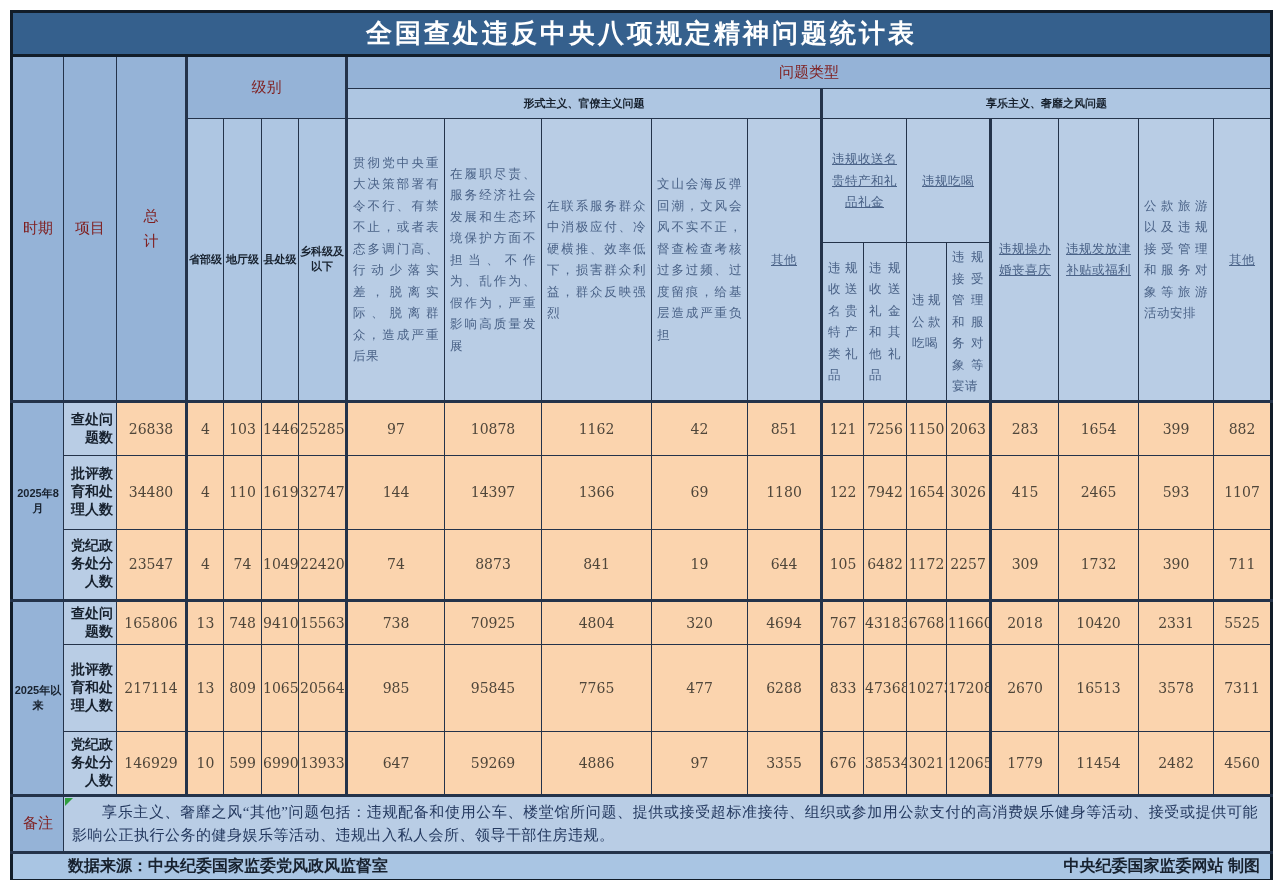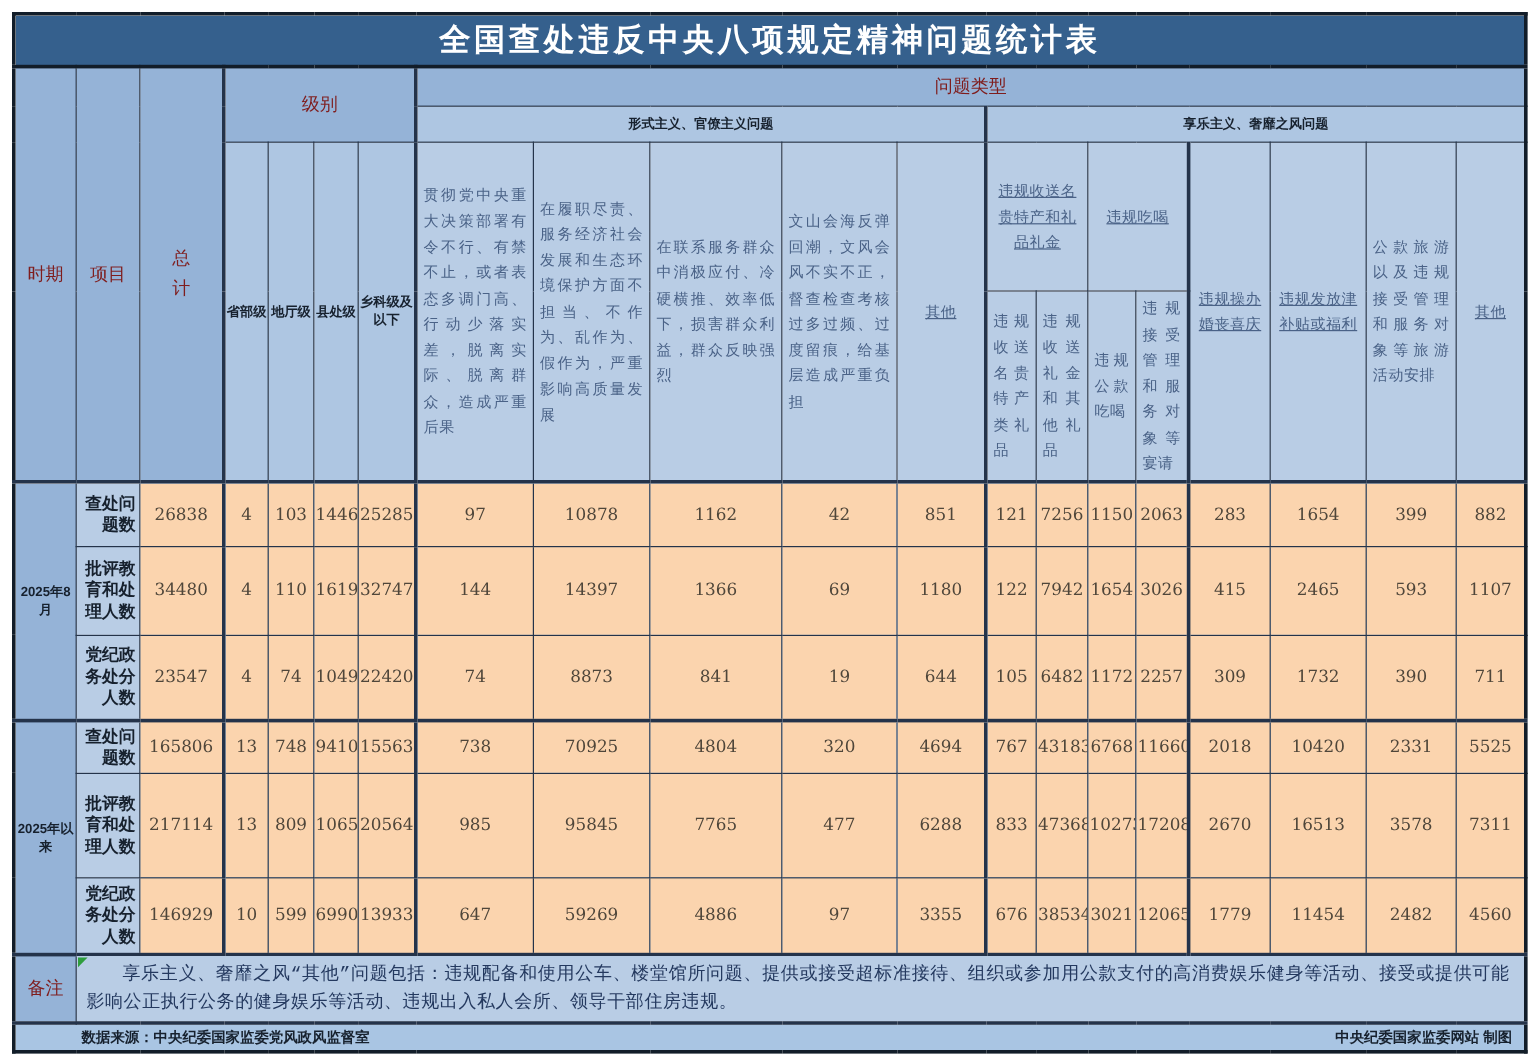--- a/index.html
+++ b/index.html
@@ -22,28 +22,28 @@
   .ctr{text-align:center;text-decoration:underline;}
   .num{background:var(--data-bg);font-family:"DejaVu Serif","Liberation Serif",serif;
     font-size:14px;color:#4F463A;text-align:center;white-space:nowrap;padding:0 1px;}
   .rowlabel{background:var(--header-lighter);font-weight:bold;font-size:14px;color:#17212E;
     text-align:right;padding:0 3px;}
   .period{background:var(--header-medium);font-weight:bold;font-size:11px;color:#17212E;text-align:center;}
   .vstack{display:inline-block;width:1.15em;line-height:1.7;}
   .bl2{border-left-width:3px;}
   tr.tt>td,tr.tt>th{border-top-width:3px;}
   .remark-cell{background:var(--header-lighter);position:relative;
-    font-family:Liberation Mono, monospace;font-size:15px;color:#24395F;
+    font-family:Liberation Serif, serif;font-size:15px;color:#24395F;
     line-height:1.55;padding:4px 12px 4px 8px;letter-spacing:.5px;}
   .remark-cell p{margin:0;text-indent:2em;text-align:justify;}
   .tri{position:absolute;left:1px;top:1px;width:0;height:0;
     border-top:8px solid var(--marker-green);border-right:8px solid transparent;}
   .srcbar{background:var(--source-bg);padding:0;}
   .srcbar .bar{display:flex;justify-content:space-between;align-items:center;
-    padding:2px 10px 2px 55px;font-weight:bold;font-size:12px;color:#17212E;}
+    padding:2px 10px 2px 55px;font-weight:bold;font-size:16px;color:#17212E;}
 </style>
 </head>
 <body>
 
 <div class="wrap">
 <table>
   <colgroup>
     <col style="width:52px">
         <col style="width:53px">
         <col style="width:70px">

